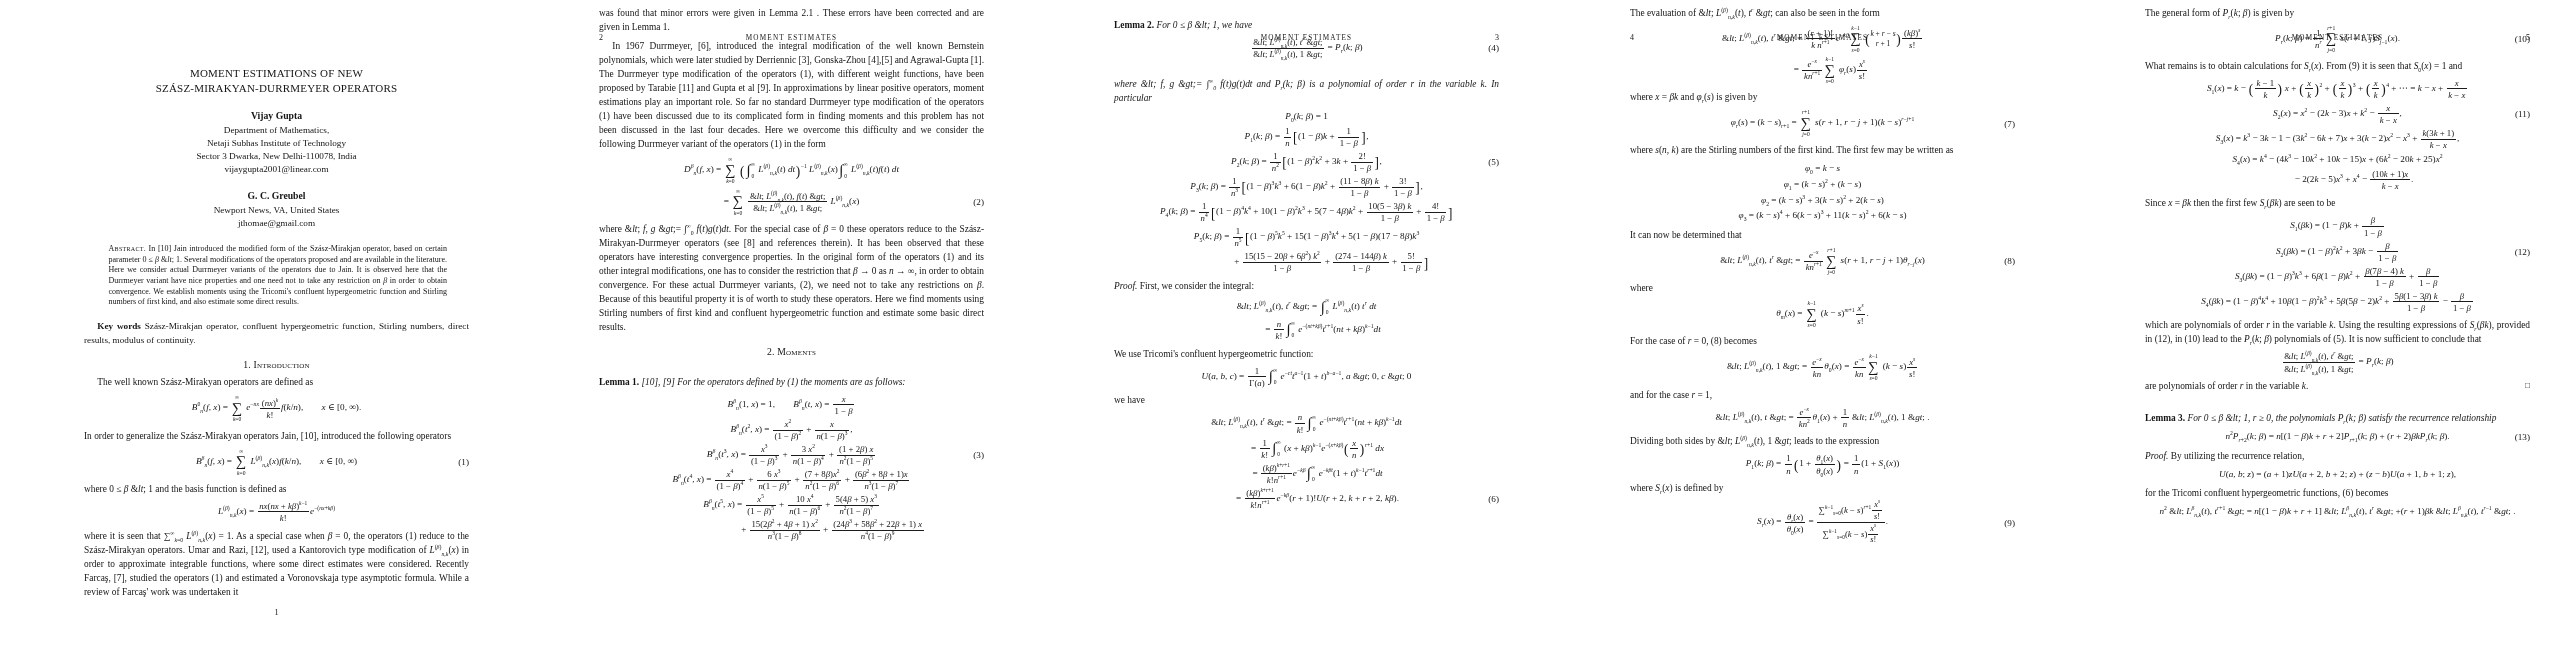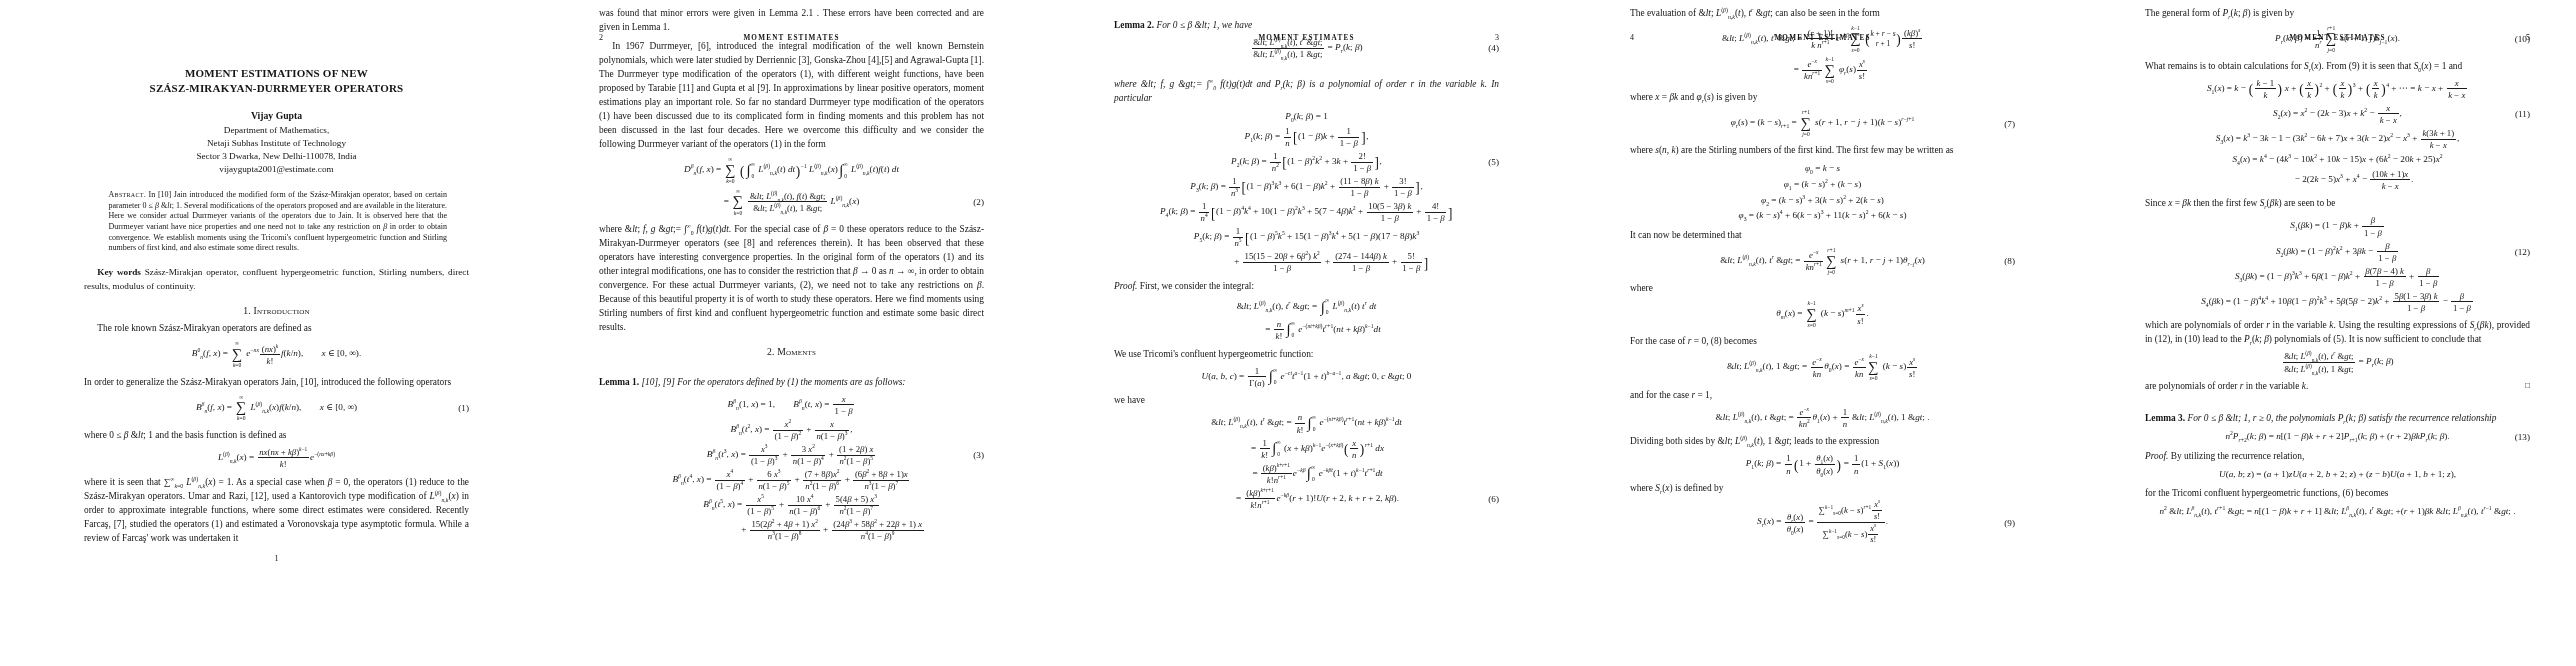--- a/index.html
+++ b/index.html
@@ -4,28 +4,28 @@
 <style>
   html,body{margin:0;padding:0;background:#ffffff;}
   body{width:2576px;height:667px;position:relative;overflow:hidden;
        font-family:"Liberation Serif","DejaVu Serif",serif;color:#141414;}
   .canvas{position:absolute;left:0;top:0;width:2576px;height:667px;background:#ffffff;overflow:hidden;}
   .page{position:absolute;top:0;width:515px;height:667px;background:#ffffff;overflow:hidden;}
   .content{position:absolute;left:84px;top:0;width:385px;}
   
   .pghead{position:absolute;top:33px;left:84px;width:385px;display:flex;justify-content:space-between;
           align-items:baseline;font-size:7.5px;}
-  .hrun{letter-spacing:1.2px;font-size:7.2px;font-weight:bold;}
+  .hrun{letter-spacing:1.2px;font-size:7.2px;}
   .hnum{min-width:16.7px;font-size:8px;}
   .hnum.r{text-align:right;}
   
   .stamp{position:absolute;left:-84px;top:222px;width:218px;text-align:center;transform:rotate(-90deg);
          color:#818181;font-size:11.4px;letter-spacing:0.7px;white-space:nowrap;}
   
-  .title{margin-top:66px;text-align:center;font-weight:700;font-size:11px;line-height:15px;letter-spacing:0.2px;}
+  .title{margin-top:66px;text-align:center;font-weight:400;font-size:11px;line-height:15px;letter-spacing:0.2px;}
   .author{margin-top:14px;text-align:center;font-size:9.2px;line-height:12.8px;}
   .aname{font-size:9.7px;font-weight:700;margin-bottom:1.7px;}
   .abstract{margin:14.5px 22px 0 24.5px;font-size:8px;line-height:10.6px;text-align:justify;}
   .ablabel{font-variant:small-caps;letter-spacing:0.3px;}
   .keywords{margin-top:11px;font-size:9.2px;line-height:14px;text-align:justify;text-indent:13.3px;}
   .section{margin-top:12px;text-align:center;font-variant:small-caps;font-size:9.7px;letter-spacing:0.2px;}
   .para{margin:5.6px 0 0;font-size:9.4px;line-height:14px;text-align:justify;}
   .para.ind{text-indent:13.3px;}
   .lemma{margin:18px 0 0;font-size:9.4px;line-height:14px;text-align:justify;}
   .pagenum{margin-top:9px;text-align:center;font-size:8.3px;}
@@ -60,26 +60,31 @@
         <div class="content">
           <div class="title">
             <div>MOMENT ESTIMATIONS OF NEW</div>
             <div>SZÁSZ-MIRAKYAN-DURRMEYER OPERATORS</div>
           </div>
           <div class="author">
             <div class="aname">Vijay Gupta</div>
             <div class="aline">Department of Mathematics,</div>
             <div class="aline">Netaji Subhas Institute of Technology</div>
             <div class="aline">Sector 3 Dwarka, New Delhi-110078, India</div>
-            <div class="aline">vijaygupta2001@estimate.com</div>
+            <div class="aline">vijaygupta2001@linear.com</div>
+          </div>
+          <div class="author">
+            <div class="aname">G. C. Greubel</div>
+            <div class="aline">Newport News, VA, United States</div>
+            <div class="aline">jthomae@gmail.com</div>
           </div>
           <div class="abstract"><span class="ablabel">Abstract.</span> In [10] Jain introduced the modified form of the Szász-Mirakjan operator, based on certain parameter <span class="mi">0 ≤ <i>β</i> &amp;<i>lt</i>; 1</span>. Several modifications of the operators proposed and are available in the literature. Here we consider actual Durrmeyer variants of the operators due to Jain. It is observed here that the Durrmeyer variant have nice properties and one need not to take any restriction on <span class="mi"><i>β</i></span> in order to obtain convergence. We establish moments using the Tricomi's confluent hypergeometric function and Stirling numbers of first kind, and also estimate some direct results.</div>
           <div class="keywords"><b>Key words</b> Szász-Mirakjan operator, confluent hypergeometric function, Stirling numbers, direct results, modulus of continuity.</div>
           <div class="section">1. Introduction</div>
-          <div class="para ind">The role known Szász-Mirakyan operators are defined as</div>
+          <div class="para ind">The well known Szász-Mirakyan operators are defined as</div>
           <div class="eqb">
             <div class="eql"><span class="eqm"><i>B</i><sup>0</sup><sub><i>n</i></sub>(<i>f</i>, <i>x</i>) = <span class="bo">
                   <span class="lm">∞</span>
                   <span class="sg">∑</span>
                   <span class="lm"><i>k</i>=0</span>
                 </span> <i>e</i><sup>−<i>nx</i></sup><span class="fr"><span class="nu">(<i>nx</i>)<sup><i>k</i></sup></span><span class="de"><i>k</i>!</span></span><i>f</i>(<i>k</i>/<i>n</i>),  <i>x</i> ∈ [0, ∞).</span></div>
           </div>
           <div class="para">In order to generalize the Szász-Mirakyan operators Jain, [10], introduced the following operators</div>
           <div class="eqb">
             <div class="eql"><span class="eqm"><i>B</i><sup><i>β</i></sup><sub><i>n</i></sub>(<i>f</i>, <i>x</i>) = <span class="bo">

